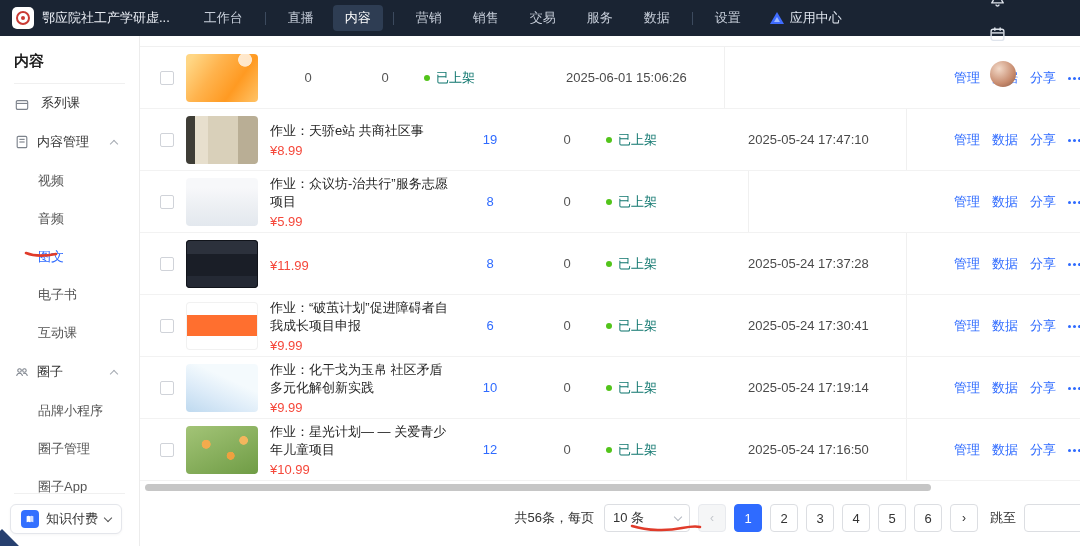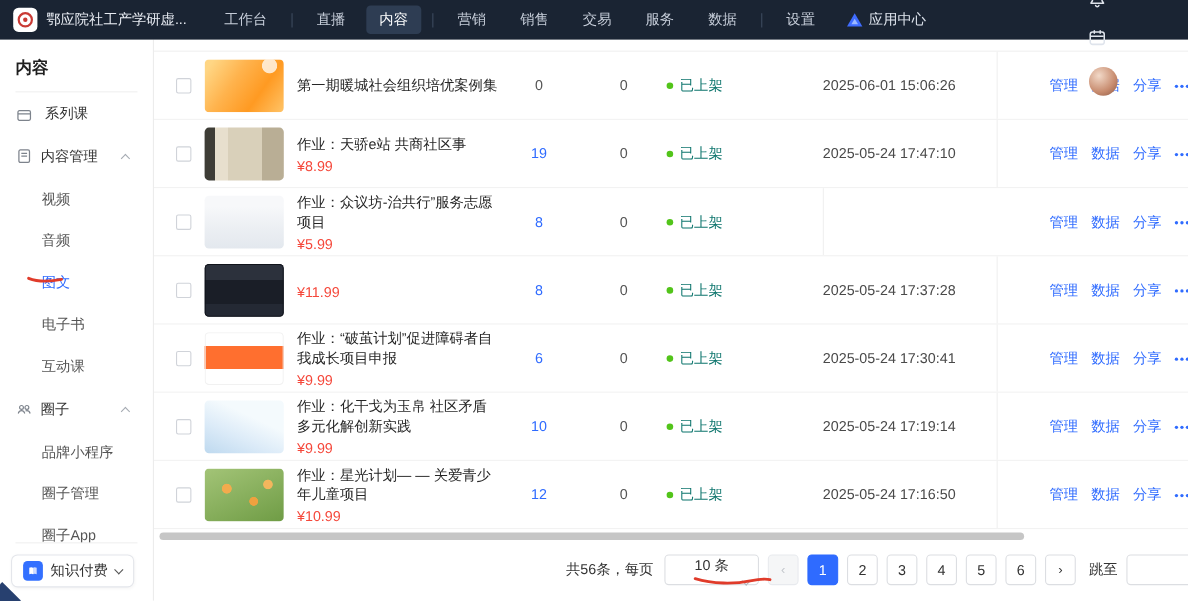--- a/index.html
+++ b/index.html
@@ -95,21 +95,21 @@
   .more-dots::before { content:""; position:absolute; left:0; top:1px; width:3px; height:3px; border-radius:50%;
     background:#2f6bff; box-shadow:5px 0 0 #2f6bff, 10px 0 0 #2f6bff; }
 
   .hscroll-thumb { position:absolute; left:5px; top:448px; width:786px; height:7px;
     background:#c6c6c6; border-radius:4px; cursor:pointer; }
 
   
   .pager { position:absolute; right:-16px; bottom:14px; display:flex; align-items:center; gap:8px; }
   .pg-total { font-size:13px; color:#333; white-space:nowrap; margin-right:2px; }
   .pg-select { width:86px; height:28px; border:1px solid #dcdee2; border-radius:4px; display:flex;
-    align-items:center; padding:0 8px; font-size:13px; color:#333; gap:6px; cursor:pointer; background:#fff;flex-direction:column; }
+    align-items:center; padding:0 8px; font-size:13px; color:#333; gap:6px; cursor:pointer; background:#fff; }
   .chev-down-gray { width:6px; height:6px; border-left:1.4px solid #b3b8c0; border-top:1.4px solid #b3b8c0;
     transform:rotate(-135deg); margin-left:auto; margin-top:-3px; }
   .pg-btn { min-width:28px; height:28px; border:1px solid #dcdee2; border-radius:4px; background:#fff;
     display:flex; align-items:center; justify-content:center; font-size:13px; color:#333; cursor:pointer; }
   .pg-btn.disabled { background:#f5f6f7; color:#c3c7cc; border-color:#e8eaee; cursor:default; }
   .pg-btn.active { background:#2f6bff; border-color:#2f6bff; color:#fff; }
   .pg-arrow { font-size:12px; }
   .pg-jump-label { font-size:13px; color:#333; margin-left:4px; white-space:nowrap; }
   .pg-jump-input { width:72px; height:28px; border:1px solid #dcdee2; border-radius:4px; outline:none;
     font-size:13px; padding:0 6px; color:#333; }
@@ -229,24 +229,20 @@
   </div>
 </div>
 <div class="corner-wedge"></div>
 
 <div class="main">
   <div class="table">
 
     <div class="trow">
       <span class="cb"></span>
       <div class="thumb t1"></div>
-      <div class="title-cell">
-        <div class="ttl">第一期暖城社会组织培优案例集</div>
-
-      </div>
       <div class="c-num">0</div>
       <div class="c-num2">0</div>
       <div class="c-status">
           <span class="dot"></span>
           <span>已上架</span>
         </div>
       <div class="c-time">2025-06-01 15:06:26</div>
       <div class="c-actions">
         <a>管理</a>
         <a>数据</a>

